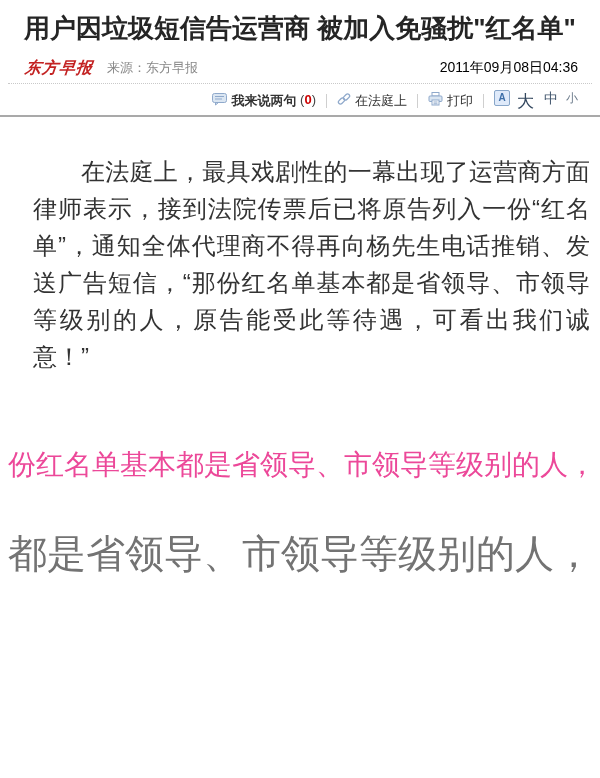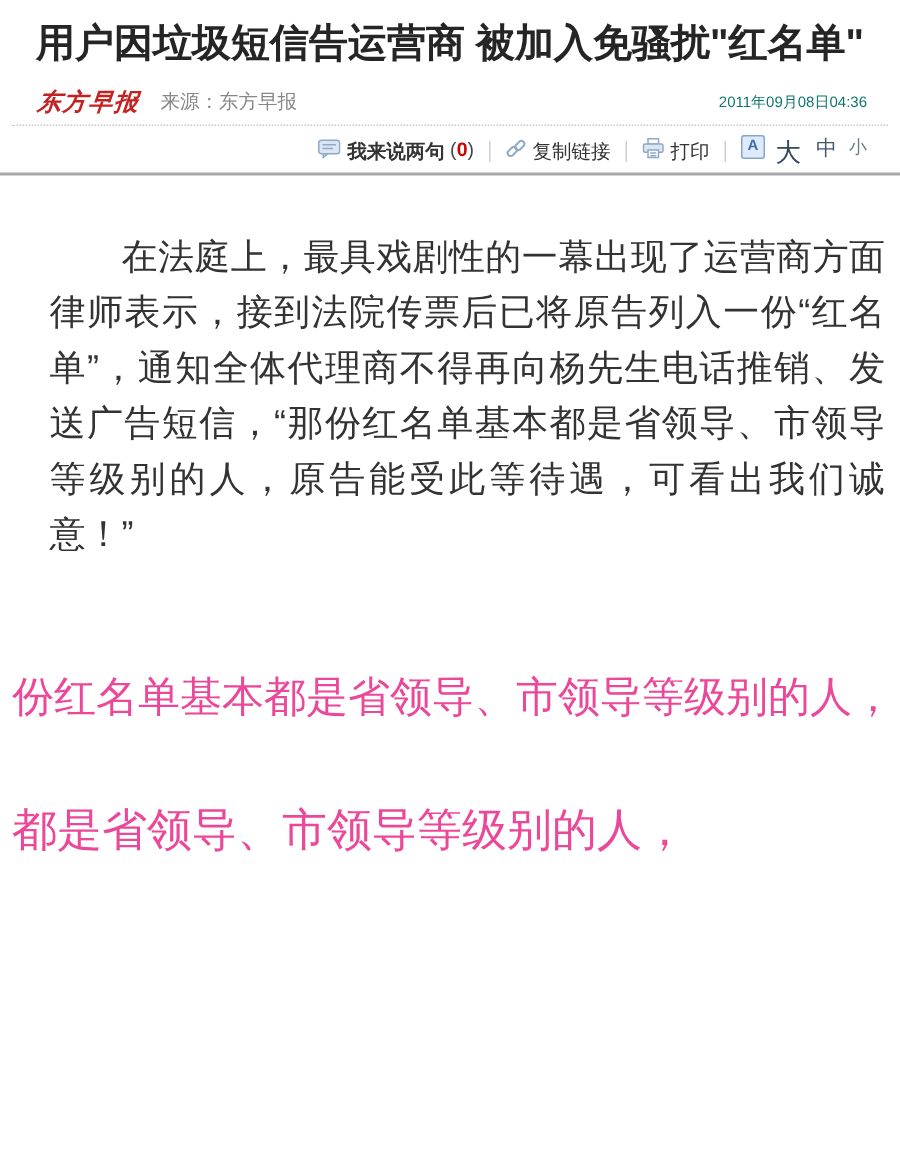--- a/index.html
+++ b/index.html
@@ -18,21 +18,21 @@
   
   .meta-row{
     margin:14px 22px 0 25px;height:20px;display:flex;align-items:center;
     font-size:13px;color:#888;
   }
   .logo{
     color:#c32222;font-weight:bold;font-size:16px;font-style:italic;
     transform:skewX(-6deg);letter-spacing:1px;margin-right:14px;
   }
   .meta-spacer{flex:1;}
-  .date{color:#0f766e;font-size:10px;}
+  .date{color:#000000;font-size:14px;}
   .dotted-sep{margin:5px 8px 0;border-bottom:1px dotted #c9c9c9;height:0;}
 
   
   .toolbar{
     margin:7px 22px 0 0;height:20px;display:flex;justify-content:flex-end;
     align-items:center;font-size:13px;color:#333;
   }
   .tool{display:flex;align-items:flex-start;cursor:pointer;white-space:nowrap;}
   .tool svg{margin-right:4px;display:block;}
   .tool .bold{font-weight:bold;color:#333;}
@@ -55,21 +55,21 @@
     text-indent:2em;text-align:justify;letter-spacing:0;
   }
   .para2{margin-top:36px;line-height:37px;margin-left:33px;}
   .divider{margin:4px 0 0;height:2px;background:#a9a9a9;width:600px;}
 
   .big1{
     margin:70px 0 0;padding-left:8px;font-size:28px;color:#ec4899;
     white-space:nowrap;line-height:40px;
   }
   .big2{
-    margin:43px 0 0;padding-left:8px;font-size:30px;color:#ec4899;
+    margin:43px 0 0;padding-left:8px;font-size:39px;color:#737373;
     white-space:nowrap;line-height:52px;font-weight:500;
   }
 </style>
 </head>
 <body>
 
 <div class="page">
 
   <h1 class="title">用户因垃圾短信告运营商 被加入免骚扰"红名单"</h1>
 
@@ -93,21 +93,21 @@
       <span class="bold">我来说两句</span>&nbsp;<span class="paren">(</span><span class="count">0</span><span class="paren">)</span>
     </span>
     <span class="sep"></span>
     <span class="tool">
       <svg width="14" height="14" viewBox="0 0 14 14">
         <g fill="none" stroke="#8fa9cb" stroke-width="1.3">
           <rect x="1" y="7" width="7" height="4" rx="2" transform="rotate(-45 4.5 9)"></rect>
           <rect x="6" y="3" width="7" height="4" rx="2" transform="rotate(-45 9.5 5)"></rect>
         </g>
       </svg>
-      <span>复制链接</span>
+      <span>在法庭上</span>
     </span>
     <span class="sep"></span>
     <span class="tool">
       <svg width="15" height="14" viewBox="0 0 15 14">
         <rect x="4" y="0.5" width="7" height="3.5" fill="#ffffff" stroke="#8fa9cb"></rect>
         <rect x="1" y="4" width="13" height="5.5" rx="1" fill="#dbe6f2" stroke="#8fa9cb"></rect>
         <rect x="4" y="8" width="7" height="5" fill="#ffffff" stroke="#8fa9cb"></rect>
         <line x1="5.5" y1="10" x2="9.5" y2="10" stroke="#8fa9cb"></line>
         <line x1="5.5" y1="11.8" x2="9.5" y2="11.8" stroke="#8fa9cb"></line>
       </svg>

